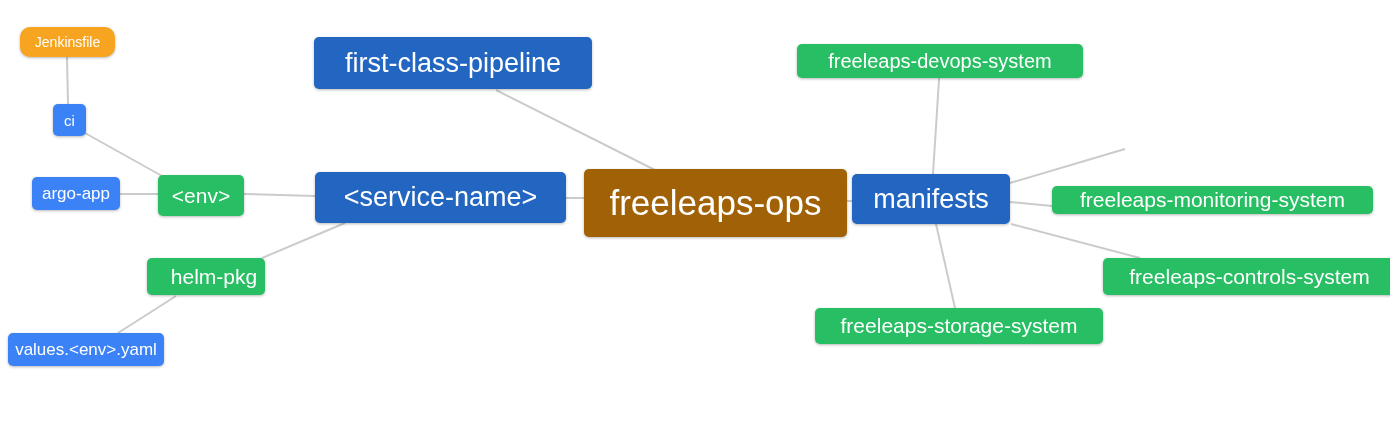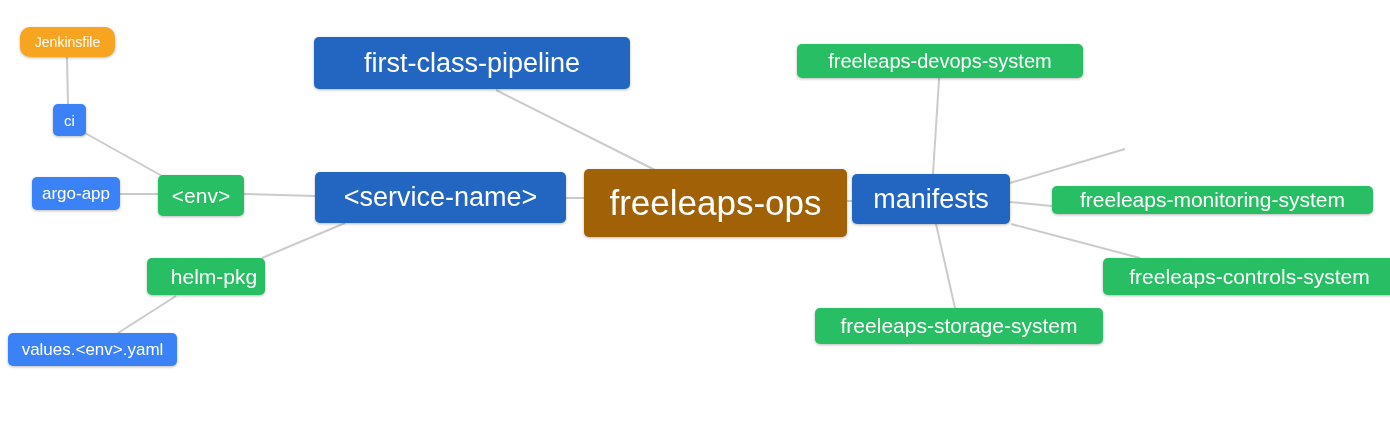--- a/index.html
+++ b/index.html
@@ -28,22 +28,22 @@
   .orange{background:#f7a420;}
   .red{background:#3b82f6;text-align:right;}
   .dark{background:#a16207;}
 
   
   .n-jenkinsfile{left:20px;top:27px;width:95px;height:30px;font-size:14px;border-radius:10px;}
   .n-ci{left:53px;top:104px;width:33px;height:32px;font-size:15px;}
   .n-argo{left:32px;top:177px;width:88px;height:33px;font-size:17px;}
   .n-env{left:158px;top:175px;width:86px;height:41px;font-size:21px;}
   .n-helm{left:147px;top:258px;width:118px;height:37px;font-size:21px;padding-left:16px;}
-  .n-values{left:8px;top:333px;width:169px;height:33px;font-size:17px;}
-  .n-pipeline{left:314px;top:37px;width:316px;height:52px;font-size:27px;}
+  .n-values{left:8px;top:333px;width:156px;height:33px;font-size:17px;}
+  .n-pipeline{left:314px;top:37px;width:278px;height:52px;font-size:27px;}
   .n-service{left:315px;top:172px;width:251px;height:51px;font-size:27px;}
   .n-root{left:584px;top:169px;width:263px;height:68px;font-size:35px;}
   .n-manifests{left:852px;top:174px;width:158px;height:50px;font-size:27px;}
   .n-devops{left:797px;top:44px;width:286px;height:34px;font-size:20px;}
   .n-network{left:1054px;top:110px;width:296px;height:39px;font-size:21px;}
   .n-monitoring{left:1052px;top:186px;width:321px;height:28px;font-size:21px;}
   .n-controls{left:1062px;top:258px;width:293px;height:37px;font-size:21px;margin-left:41px;}
   .n-storage{left:815px;top:308px;width:288px;height:36px;font-size:21px;}
 </style>
 </head>

